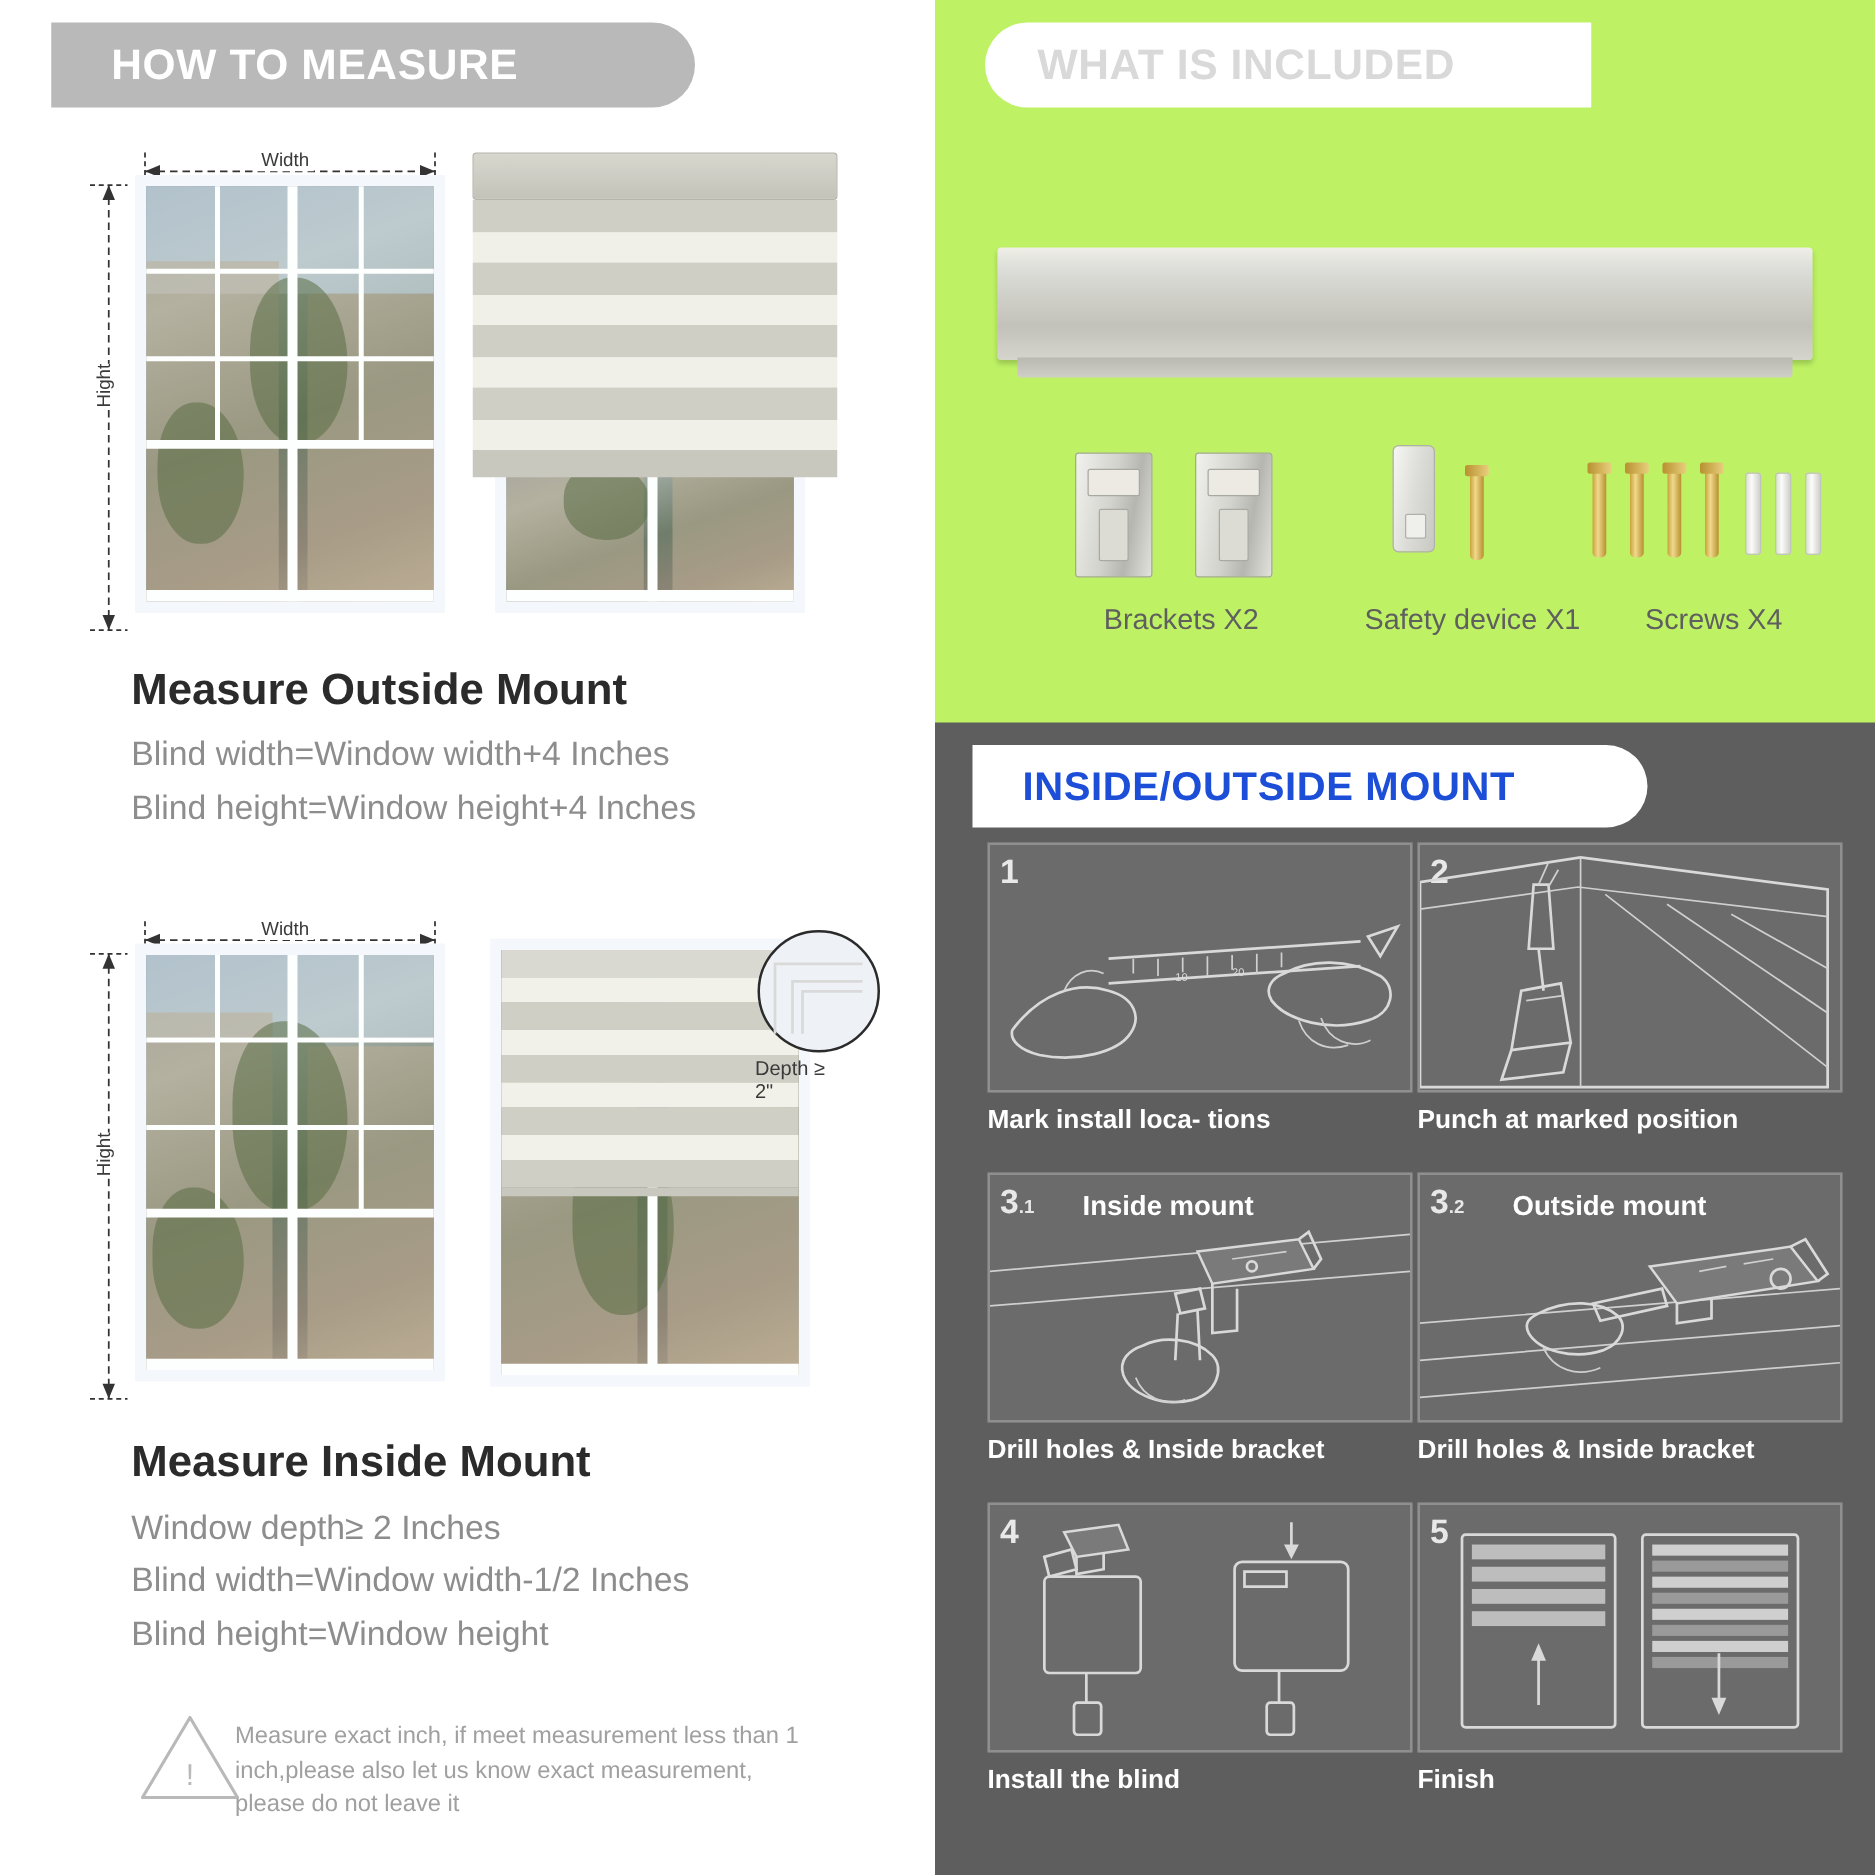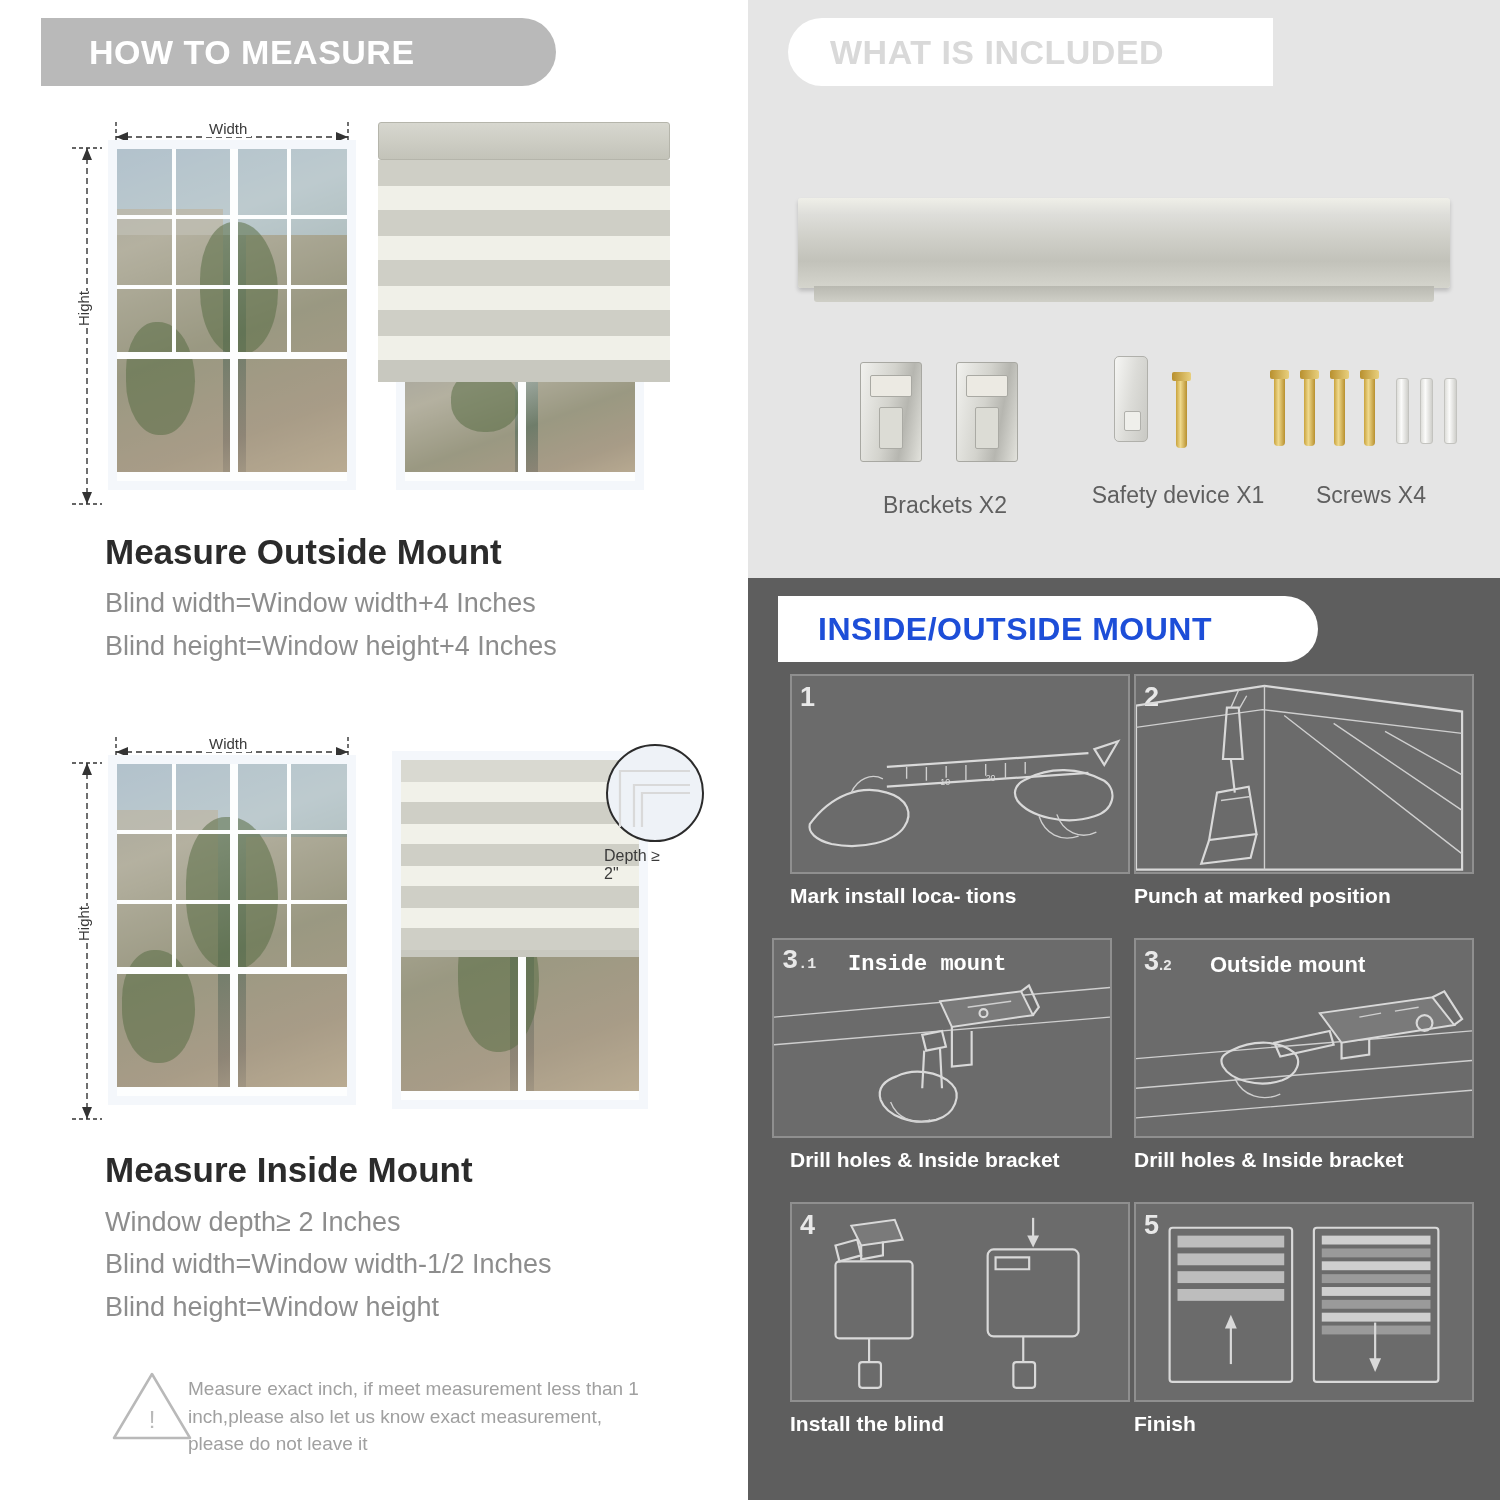--- a/index.html
+++ b/index.html
@@ -77,21 +77,21 @@
   .ptxt {
     position: absolute; font-size: 27px; color: #8d8d8d;
   }
   .note {
     position: absolute; font-size: 19px; color: #a0a0a0; line-height: 1.45;
   }
 
   
   .included {
     position: absolute; left: 748px; top: 0; width: 752px; height: 600px;
-    background: #e5e5e5;
+    background: #bef264;
   }
   .badge-included {
     position: absolute; left: 40px; top: 18px; width: 485px; height: 68px;
     background: #ffffff; border-radius: 34px 0 0 34px;
     display: flex; align-items: center; padding-left: 42px;
     font-size: 34px; font-weight: bold; color: #d9d9d9; letter-spacing: .5px;
   }
   .included-title {
     position: absolute; left: 0; right: 0; top: 138px; text-align: center;
     font-size: 28px; color: #7d7d7d; font-weight: bold;
@@ -348,21 +348,21 @@
     <div class="part" style="left:92px; top:358px; width:210px; height:110px;">
       <div class="bracket" style="left:20px; top:4px;">
         <div class="slot"></div>
           <div class="slot2"></div>
       </div>
       <div class="bracket" style="left:116px; top:4px;">
         <div class="slot"></div>
           <div class="slot2"></div>
       </div>
     </div>
-    <div class="part-label" style="left:72px; top:482px; width:250px;margin-top:10px;">Brackets X2</div>
+    <div class="part-label" style="left:72px; top:482px; width:250px;">Brackets X2</div>
 
     <div class="part" style="left:340px; top:350px; width:190px; height:120px;">
       <div class="safety" style="left:26px; top:6px;"></div>
       <div class="screw" style="left:88px; top:28px;"></div>
     </div>
     <div class="part-label" style="left:280px; top:482px; width:300px;">Safety device X1</div>
 
     <div class="part" style="left:520px; top:350px; width:220px; height:120px;">
       <div class="screw" style="left:6px; top:26px;"></div>
       <div class="screw" style="left:36px; top:26px;"></div>
@@ -406,21 +406,21 @@
         <path class="sk" d="M92 32 L104 32 L108 84 L88 84 Z"></path>
         <path class="sk" d="M96 84 L100 118"></path>
         <path class="sk" d="M82 118 L114 112 L122 160 L74 166 Z"></path>
         <path class="sk-thin" d="M86 126 L116 122"></path>
         <path class="sk" d="M74 166 L66 190 L116 184 L122 160"></path>
         <path class="sk-thin" d="M104 14 L96 32 M112 20 L104 34"></path>
       </svg>
     </div>
     <div class="step-cap" style="left:386px; top:306px;">Punch at  marked position</div>
 
-    <div class="step" style="left:24px; top:360px; width:340px; height:200px;font-family:Liberation Mono, monospace;">
+    <div class="step" style="left:42px; top:360px; width:340px; height:200px;">
       <div class="step-num"><span>3</span><small>.1</small></div>
       <div class="step-inline" style="left:74px;">Inside mount</div>
       <svg class="sketch" viewBox="0 0 340 200">
         <path class="sk-thin" d="M0 78 L340 48 M0 106 L340 78"></path>
         <path class="fill-soft" d="M168 62 L250 52 L262 76 L180 88 Z"></path>
         <path class="sk" d="M180 88 L180 128 L200 126 L200 92"></path>
         <path class="sk" d="M250 52 L258 46 L268 68 L262 76"></path>
         <path class="sk-thin" d="M196 68 L240 62"></path>
         <circle cx="212" cy="74" r="4" class="sk"></circle>
         <path class="sk" d="M150 96 L170 92 L174 108 L154 112 Z"></path>

